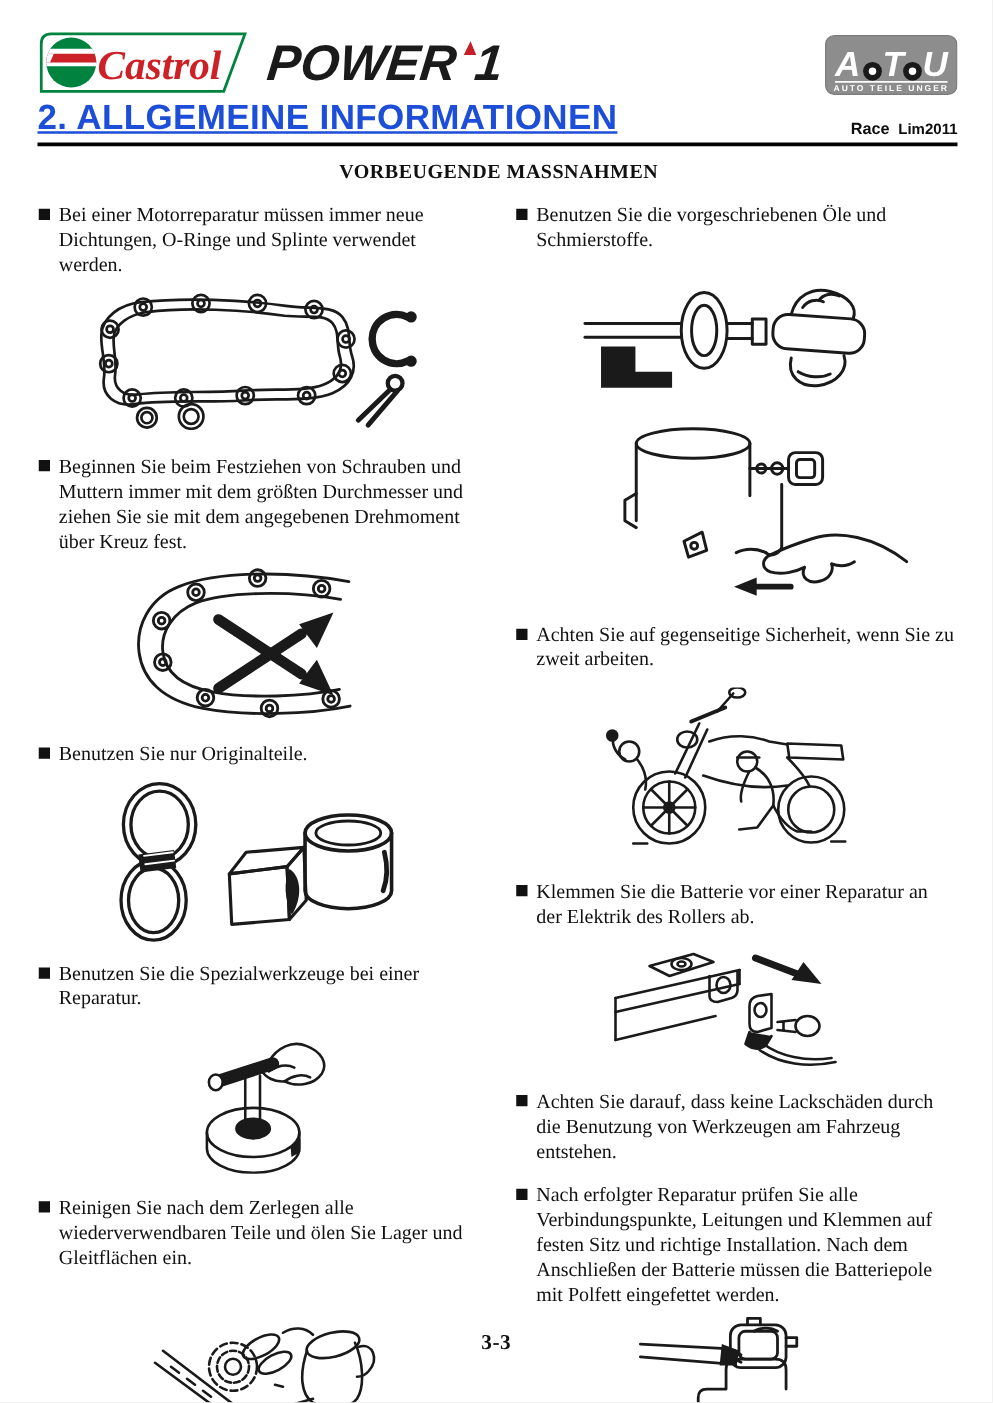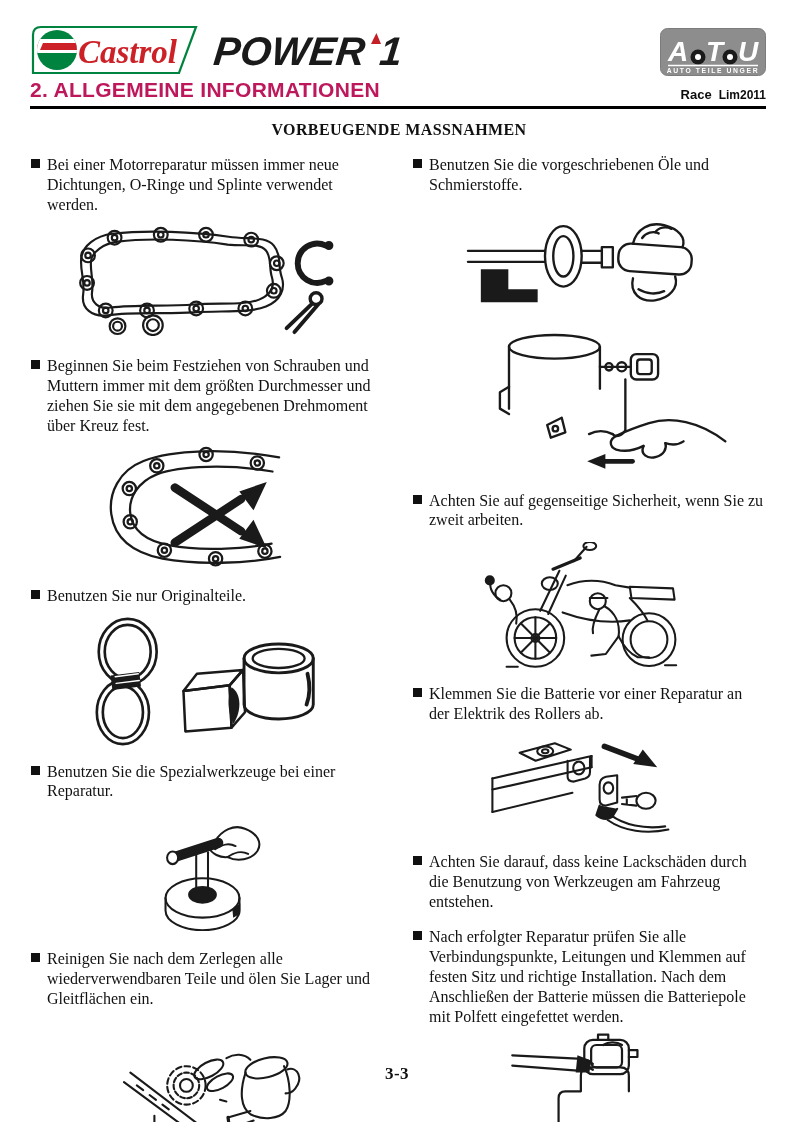--- a/index.html
+++ b/index.html
@@ -19,22 +19,22 @@
   .p1-accent{
     width:0;height:0;border-left:7px solid transparent;border-right:3px solid transparent;
     border-bottom:11px solid #c41e26;display:inline-block;margin:2px 1px 0 4px;transform:skewX(14deg);
   }
   .atu-wrap{display:flex;flex-direction:column;align-items:flex-end;}
   .title-row{
     display:flex;justify-content:space-between;align-items:flex-end;
     margin:2px 28px 0 30px;border-bottom:3px solid #000;padding-bottom:4px;
   }
   .chapter{
-    font-family:"Liberation Sans", sans-serif;font-weight:bold;font-size:21px;
-    letter-spacing:0.3px;color:#be185d;
+    font-family:"Liberation Sans", sans-serif;font-weight:bold;font-size:28px;
+    letter-spacing:0.3px;color:#1d4ed8;text-decoration:underline;
   }
   .model{display:flex;align-items:baseline;gap:7px;font-family:"Liberation Sans", sans-serif;font-weight:bold;color:#0d0d0d;}
   .model-name{font-size:13px;}
   .model-code{font-size:12px;}
   
   .section-heading{
     margin:12px 30px 0 34px;font-weight:bold;font-size:16px;letter-spacing:0.4px;text-align:center;
   }
   .columns{display:flex;gap:26px;padding:2px 28px 0 30px;}
   .col{display:flex;flex-direction:column;}
@@ -338,21 +338,21 @@
             <path d="M146,70 L168,70"></path>
             <path d="M164,80 C178,88 184,102 182,118"></path>
             <path d="M158,84 C152,96 148,106 150,114"></path>
             <path d="M182,118 L166,140 L148,142"></path>
             <path d="M182,118 C188,130 196,140 206,144 L220,144"></path>
             <path d="M42,156 l14,0 M240,154 l14,0"></path>
           </g>
         </svg>
       </figure>
 
-      <div class="item" style="margin-top:8px">Klemmen Sie die Batterie vor einer Reparatur an der Elektrik des Rollers ab.</div>
+      <div class="item" style="margin-top:20px">Klemmen Sie die Batterie vor einer Reparatur an der Elektrik des Rollers ab.</div>
 
       <figure style="margin:8px auto 2px 50px">
         <svg class="draw" width="240" height="104" viewBox="0 0 260 130">
           <g fill="none" stroke="#1a1a1a" stroke-width="2.6" stroke-linejoin="round" stroke-linecap="round">
             <path d="M18,58 L142,30"></path>
             <path d="M18,72 L142,44"></path>
             <path d="M142,30 L142,44"></path>
             <path d="M18,58 L18,100"></path>
             <path d="M18,100 L118,76"></path>
             <path d="M52,26 L96,14 L116,22 L72,36 Z"></path>

